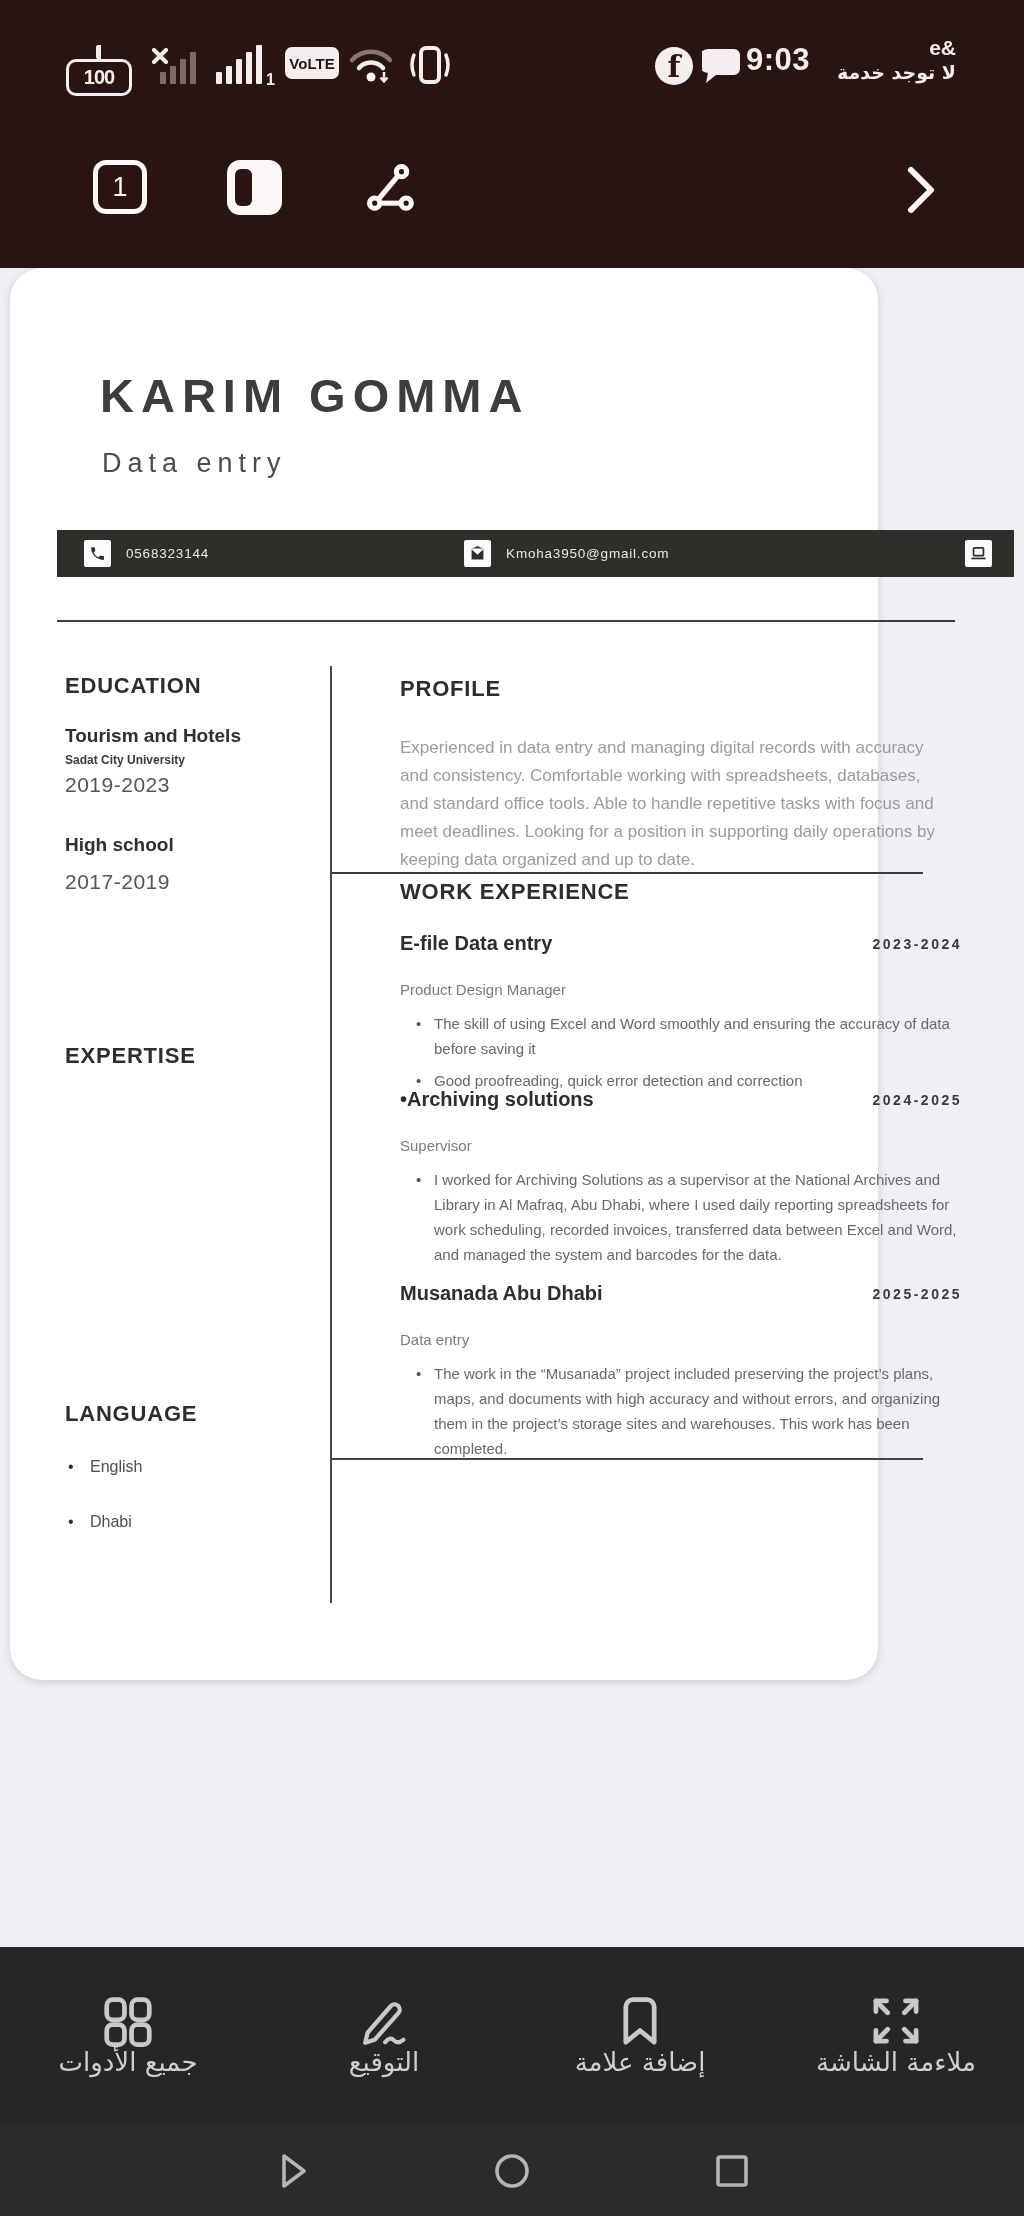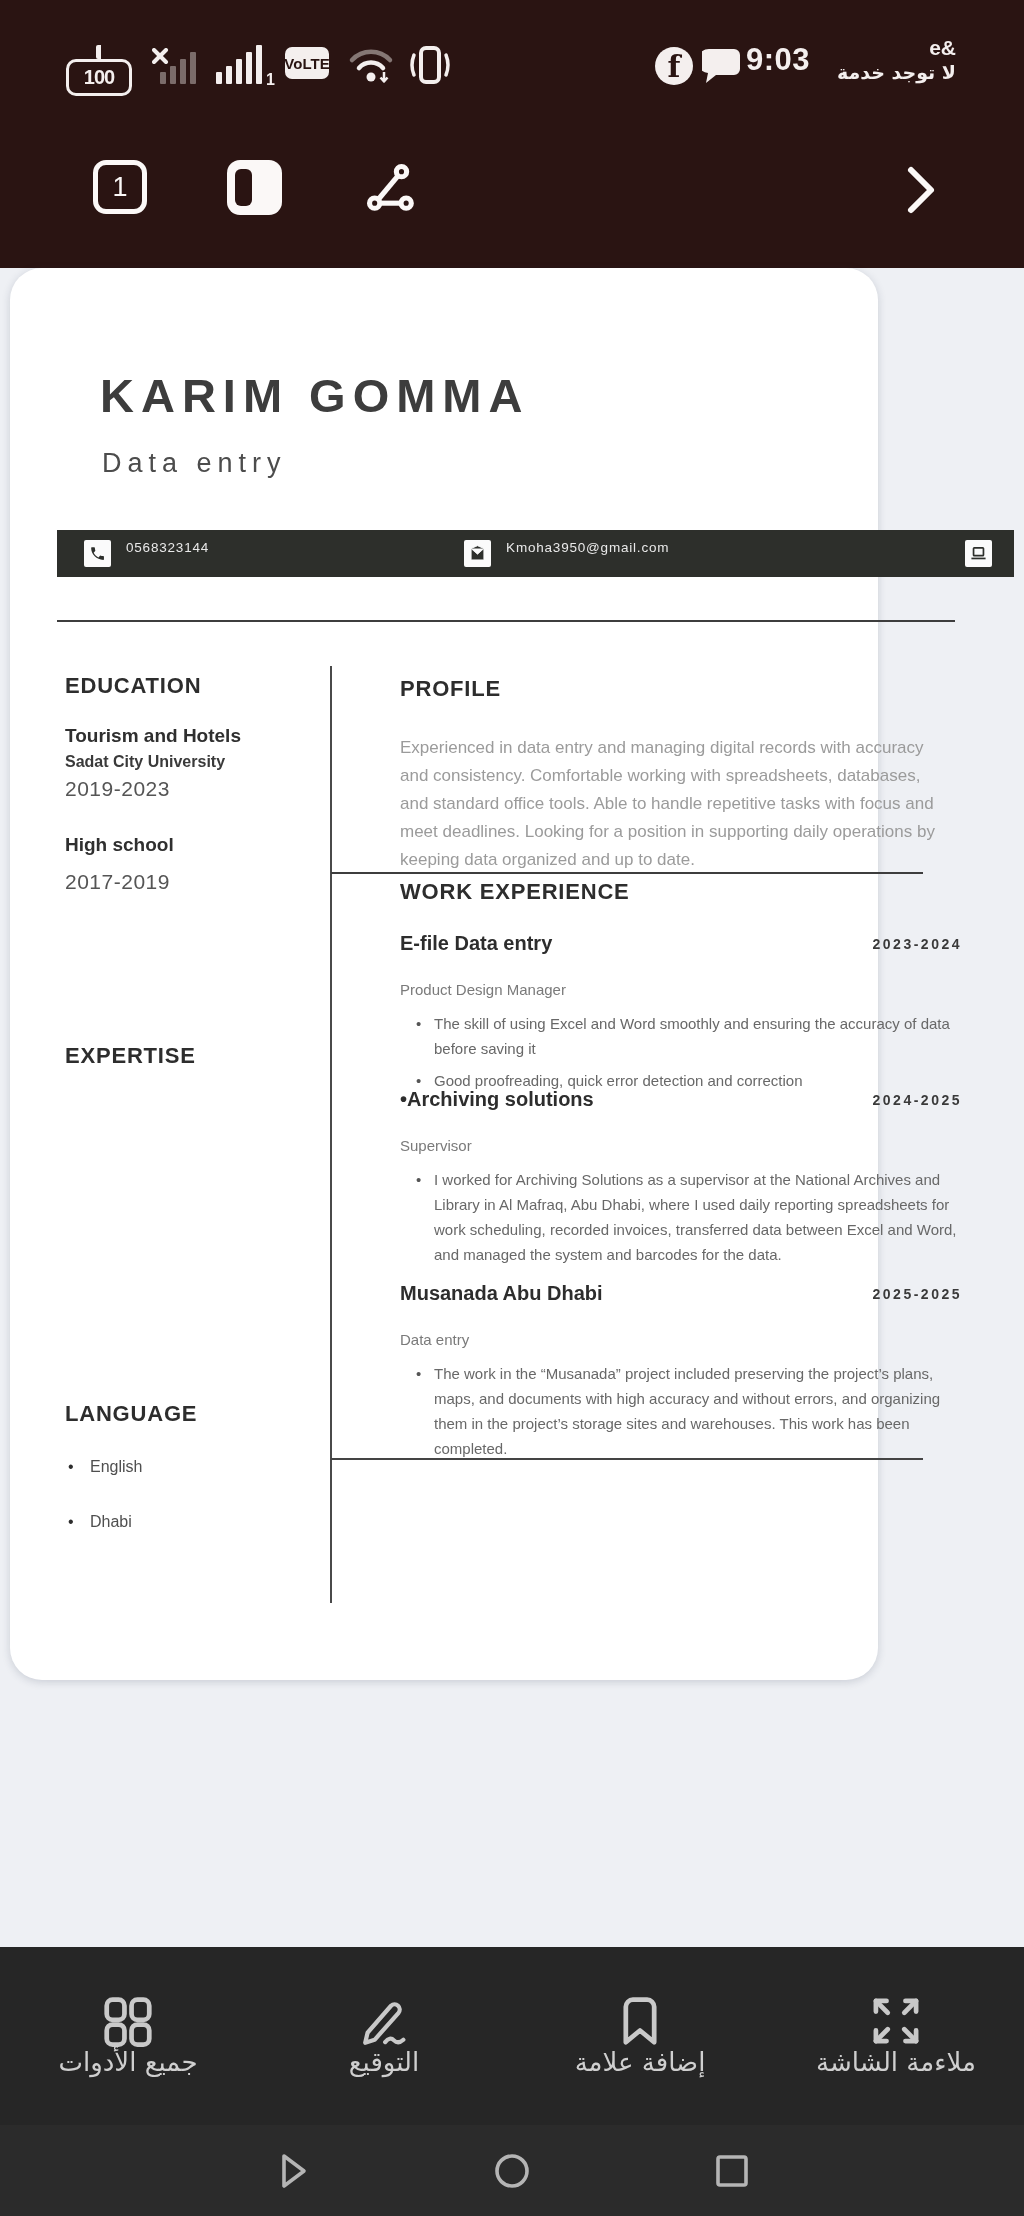--- a/index.html
+++ b/index.html
@@ -8,48 +8,48 @@
 
   
   .top-header { position:absolute; left:0; top:0; width:1024px; height:268px; background:#2a1412; }
   .abs { position:absolute; }
   .st-ico svg { display:block; }
 
   .battery { left:66px; top:45px; display:flex; align-items:center;flex-direction:column; }
   .battery-nub { width:5px; height:14px; background:#f4efee; border-radius:2px 0 0 2px; margin-right:2px; }
   .battery-body { width:66px; height:37px; border:3.5px solid #f4efee; border-radius:10px; display:flex; align-items:center; justify-content:center; color:#f4efee; font-size:20px; font-weight:bold; letter-spacing:-1px; }
 
-  .volte { left:285px; top:47px; width:44px; height:32px; background:#f4efee; border-radius:7px; color:#2a1412; font-weight:bold; font-size:15px; display:flex; align-items:center; justify-content:center; }
+  .volte { left:285px; top:47px; width:54px; height:32px; background:#f4efee; border-radius:7px; color:#2a1412; font-weight:bold; font-size:15px; display:flex; align-items:center; justify-content:center; }
 
   .time { left:746px; top:42px; color:#f4efee; font-size:31px; font-weight:bold; letter-spacing:0.5px; }
   .carrier-stack { top:36px; right:68px; text-align:right; color:#f4efee; }
   .carrier-name { font-size:21px; font-weight:bold; line-height:24px; }
   .service-status { font-size:19px; font-weight:bold; line-height:24px; font-family:"DejaVu Sans",sans-serif; }
 
   .fb-badge { left:655px; top:47px; width:38px; height:38px; background:#f4efee; border-radius:50%; color:#2a1412; font-weight:bold; font-size:30px; text-align:center; line-height:40px; font-family:"DejaVu Serif",serif; }
 
   
   .page { position:absolute; left:10px; top:268px; width:868px; height:1412px; background:#ffffff; box-shadow:0 2px 8px rgba(40,50,80,.18);border-radius:32px; }
   .resume-name { position:absolute; left:90px; top:100px; font-size:47px; font-weight:bold; letter-spacing:7px; color:#3d3d3d; }
   .resume-title { position:absolute; left:92px; top:180px; font-size:27px; letter-spacing:6px; color:#4c4c4c; }
 
   .contact-bar { position:absolute; left:47px; top:262px; width:957px; height:47px; background:#2d2f2b; display:flex; align-items:center; }
-  .contact-item { display:flex; align-items:flex-start; }
+  .contact-item { display:flex; align-items:center; }
   .contact-icon { width:27px; height:27px; background:#fbfbfb; border-radius:2px; display:flex; align-items:center; justify-content:center; }
   .contact-text { margin-left:15px; color:#e9e9e9; font-size:13.5px; letter-spacing:0.8px; }
 
   .hr1 { position:absolute; left:47px; top:352px; width:898px; height:2px; background:#3d3d3d; }
   .vdiv { position:absolute; left:320px; top:398px; width:2px; height:937px; background:#4a4a4a; }
   .hr2 { position:absolute; left:321px; top:604px; width:592px; height:2px; background:#3d3d3d; }
   .hr3 { position:absolute; left:321px; top:1190px; width:592px; height:2px; background:#444444; }
 
   .sec-heading { font-size:22px; font-weight:bold; color:#2d2d2d; letter-spacing:0.8px; }
 
   .edu-degree { font-size:19px; font-weight:bold; color:#2f2f2f; }
-  .edu-school { font-size:16px; font-weight:bold; color:#3a3a3a; margin-top:6px; }
+  .edu-school { font-size:12px; font-weight:bold; color:#3a3a3a; margin-top:6px; }
   .edu-years { font-size:21px; color:#555; margin-top:6px; letter-spacing:0.5px; }
 
   ul.dotlist { list-style:none; }
   ul.dotlist li { position:relative; padding-left:22px; font-size:16px; color:#4f4f4f; line-height:21px; }
   ul.dotlist li::before { content:"•"; position:absolute; left:0; top:0; color:#2d2d2d; }
   .expertise-list li { margin-bottom:22px; }
   .language-list li { margin-bottom:34px; }
 
   .profile-text { font-size:17px; line-height:28px; color:#9b9b9b; }
 

